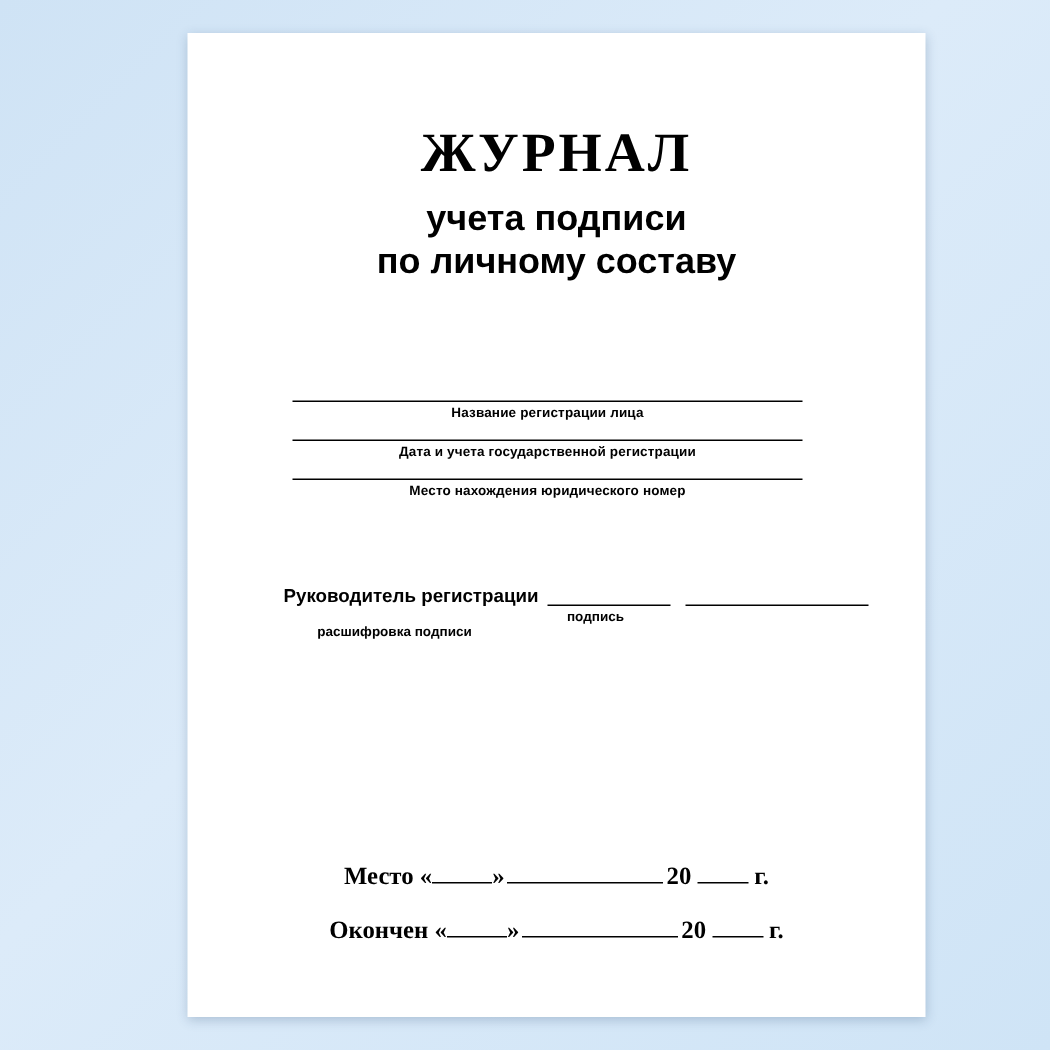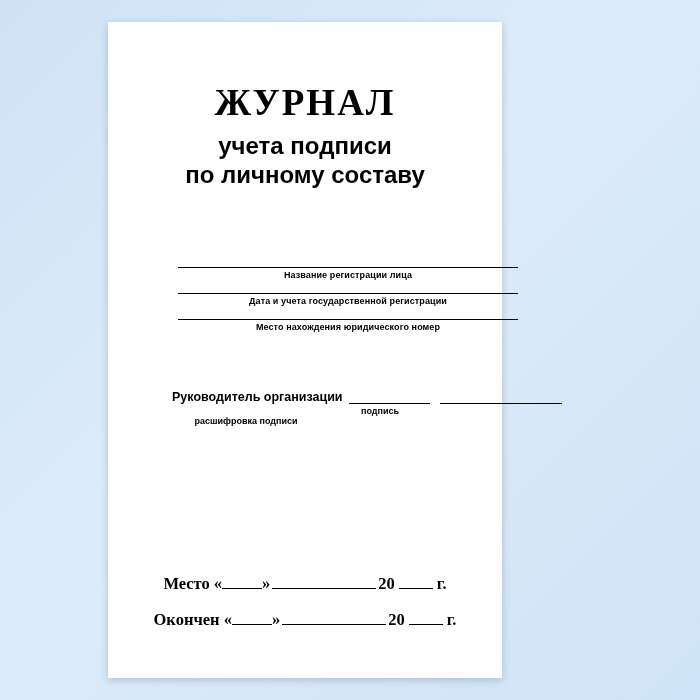--- a/index.html
+++ b/index.html
@@ -14,23 +14,23 @@
     overflow: hidden;
   }
   .page-backdrop {
     position: relative;
     width: 700px;
     height: 700px;
     background: linear-gradient(135deg, #cfe3f5 0%, #dcebf9 45%, #cfe4f6 100%);
   }
   .sheet {
     position: absolute;
-    left: 108px;
+    left: 125px;
     top: 22px;
-    width: 394px;
+    width: 492px;
     height: 656px;
     background: #ffffff;
     box-shadow: 0 2px 7px rgba(40, 70, 110, 0.25);
     text-decoration: underline;
   }
   .sheet-inner {
     position: relative;
     width: 100%;
     height: 100%;
   }
@@ -188,21 +188,21 @@
 
         <div class="field-row">
           <div class="field-line"></div>
           <div class="field-caption">Место нахождения юридического номер</div>
         </div>
 
       </div>
 
       <div class="signature-row">
         <div class="sig-top">
-          <span class="sig-label">Руководитель организации</span>
+          <span class="sig-label">Руководитель регистрации</span>
           <span class="sig-blank short"></span>
           <span class="sig-blank long"></span>
         </div>
         <div class="sig-captions">
           <span class="sig-cap c1">подпись</span>
           <span class="sig-cap c2">расшифровка подписи</span>
         </div>
       </div>
 
       <div class="bottom-block">

